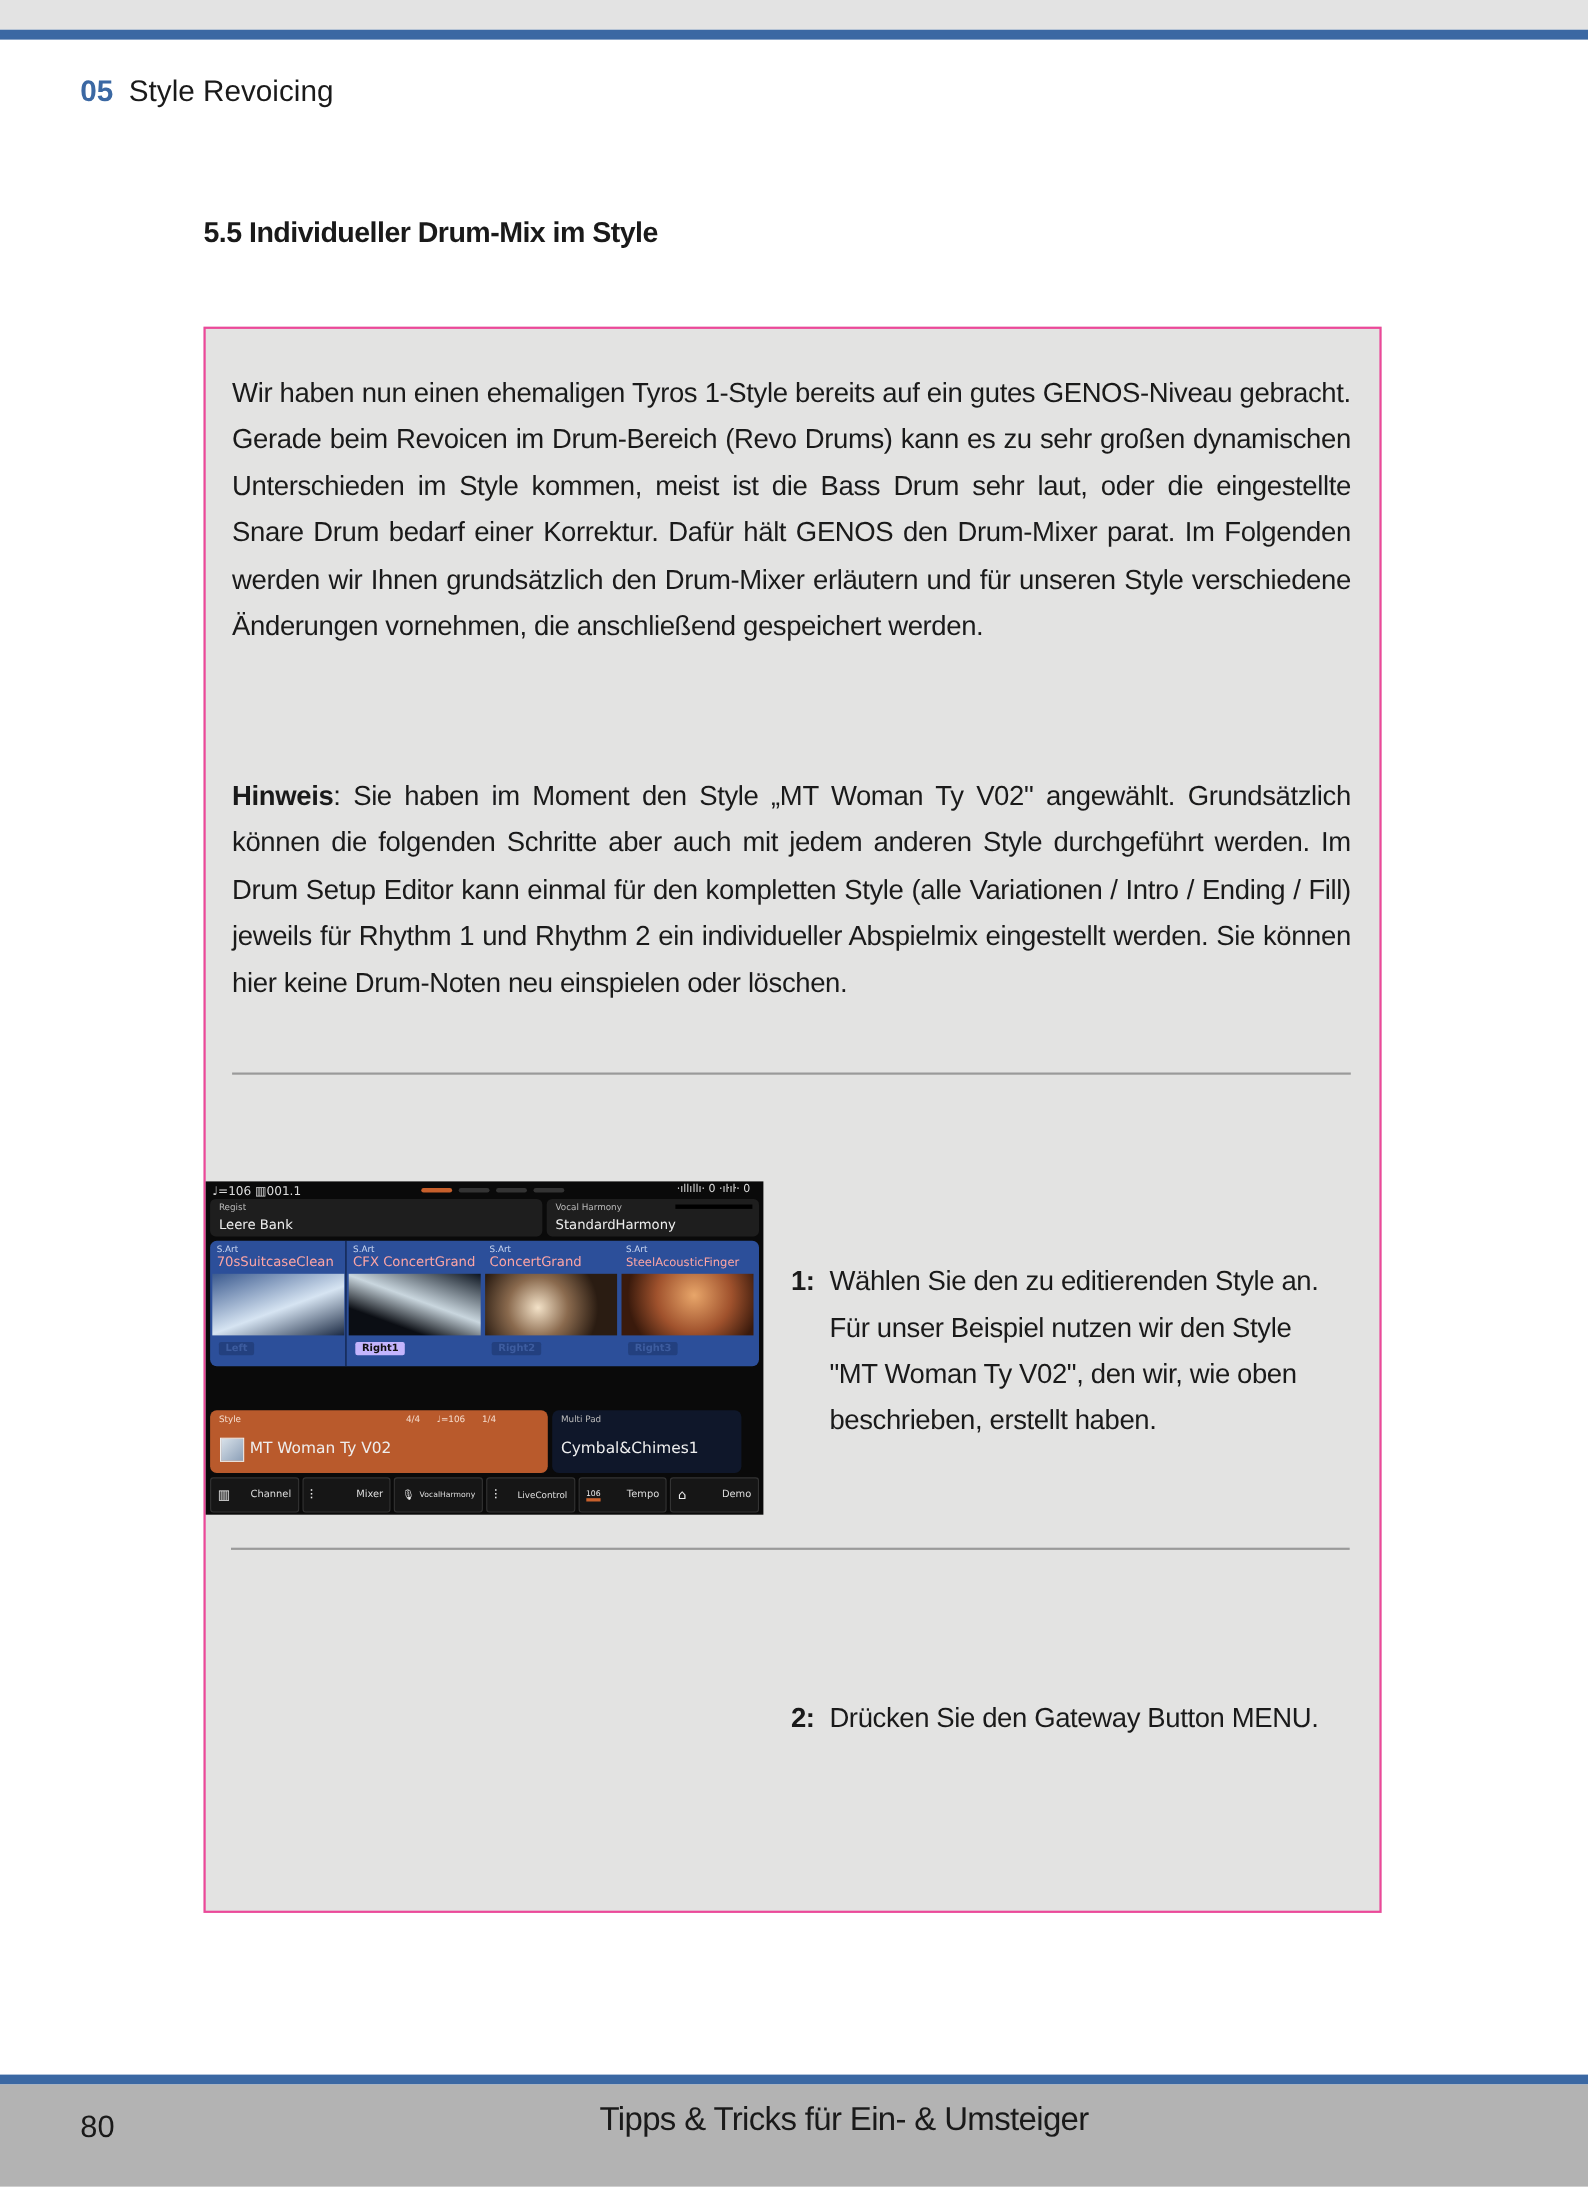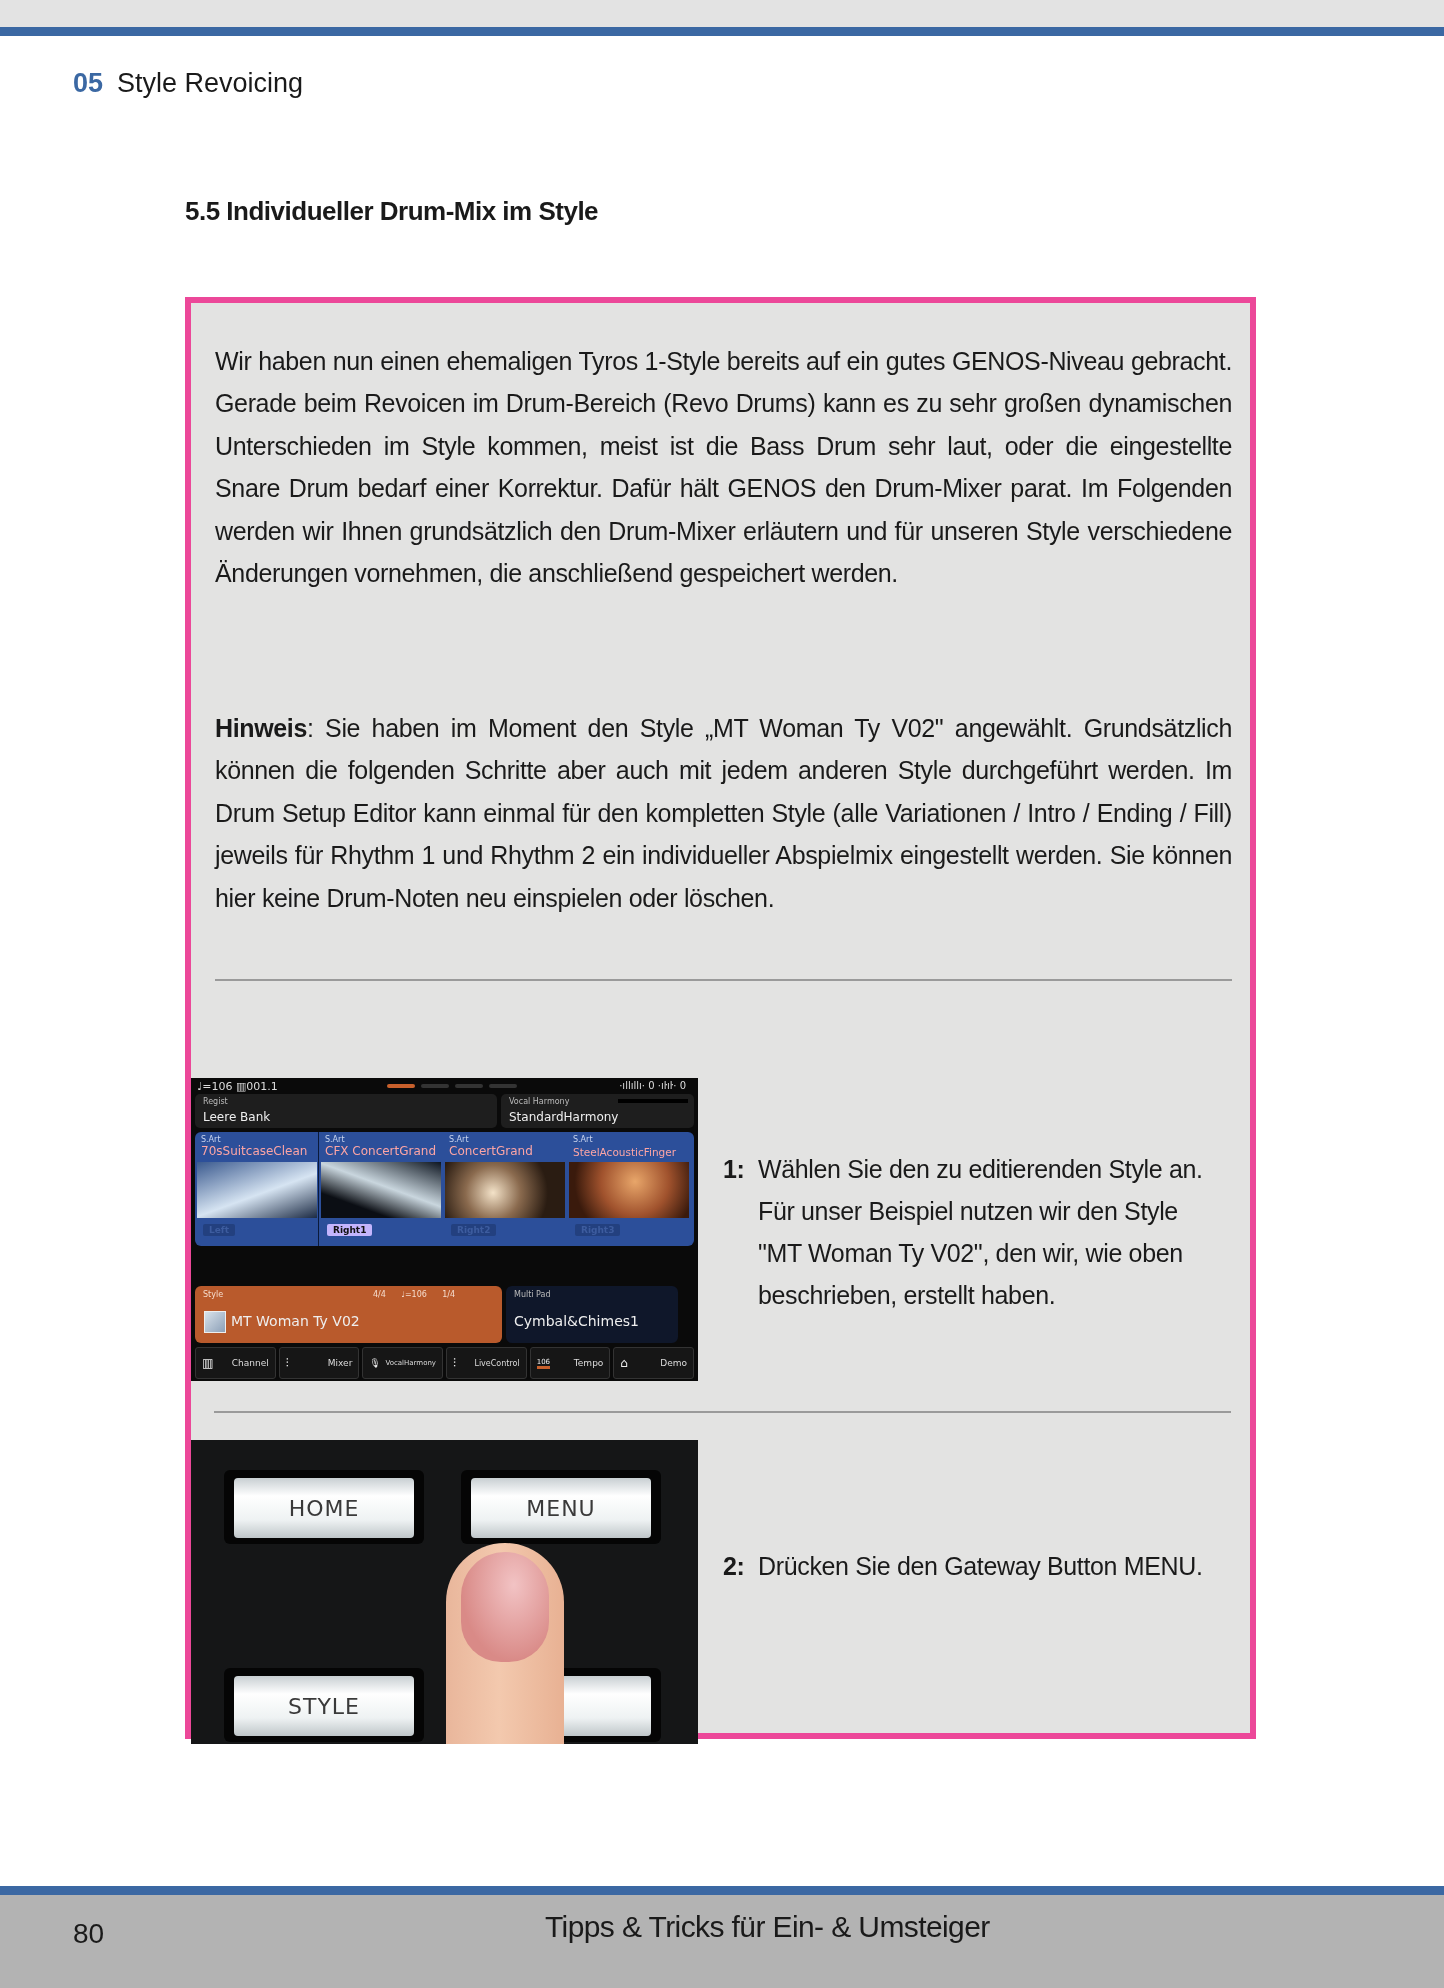--- a/index.html
+++ b/index.html
@@ -4,21 +4,21 @@
 <style>
   html, body { margin:0; padding:0; }
   body { width:1444px; height:1988px; position:relative; background:#ffffff; overflow:hidden;
          font-family:"Liberation Sans", "DejaVu Sans", sans-serif; color:#1a1a1a; }
   .top-band { position:absolute; left:0; top:0; width:1444px; height:27px; background:#e3e3e3; }
   .top-bar { position:absolute; left:0; top:27px; width:1444px; height:9px; background:#3b68a3; }
   .chapter { position:absolute; left:73px; top:68px; font-size:27px; white-space:nowrap; }
   .chapter .num { color:#3b68a3; font-weight:bold; margin-right:14px; }
   .section-title { position:absolute; left:185px; top:196px; font-size:26px; font-weight:bold; letter-spacing:-0.5px; }
   .box { position:absolute; left:185px; top:297px; width:1071px; height:1442px; background:#e3e3e2;
-         border:6px solid #ec4899; box-sizing:border-box; }
+         border:2px solid #ec4899; box-sizing:border-box; }
   .para { position:absolute; left:24px; width:1017px; font-size:25px; line-height:42.4px;
           text-align:justify; letter-spacing:-0.35px; margin:0; }
   .para b { font-weight:bold; }
   .p1 { top:37px; }
   .p2 { top:404px; }
   .divider { position:absolute; height:2px; background:#9a9a9a; }
   .d1 { left:24px; top:676px; width:1017px; }
   .d2 { left:23px; top:1108px; width:1017px; }
   .step { position:absolute; left:532px; font-size:25px; line-height:42px; letter-spacing:-0.35px; }
   .step .n { position:absolute; left:0; top:0; font-weight:bold; }
@@ -179,36 +179,20 @@
   <div class="step s1">
     <span class="n">1:</span>
     <span class="t">Wählen Sie den zu editierenden Style an.</span>
     <span class="t">Für unser Beispiel nutzen wir den Style</span>
     <span class="t">"MT Woman Ty V02", den wir, wie oben</span>
     <span class="t">beschrieben, erstellt haben.</span>
   </div>
 
   <div class="divider d2"></div>
 
-  <div class="photo">
-    <div class="hw-btn" style="left:33px; top:30px;">
-        <div class="hw-cap">HOME</div>
-      </div>
-    <div class="hw-btn" style="left:270px; top:30px;">
-        <div class="hw-cap">MENU</div>
-      </div>
-    <div class="hw-btn" style="left:33px; top:228px;">
-        <div class="hw-cap">STYLE</div>
-      </div>
-    <div class="hw-btn" style="left:270px; top:228px;">
-        <div class="hw-cap"></div>
-      </div>
-    <div class="finger"></div>
-    <div class="nail"></div>
-  </div>
 
   <div class="step s2">
     <span class="n">2:</span>
     <span class="t">Drücken Sie den Gateway Button MENU.</span>
   </div>
 </div>
 
 <div class="foot-bar"></div>
 <div class="foot-band"></div>
 <div class="page-num">80</div>

